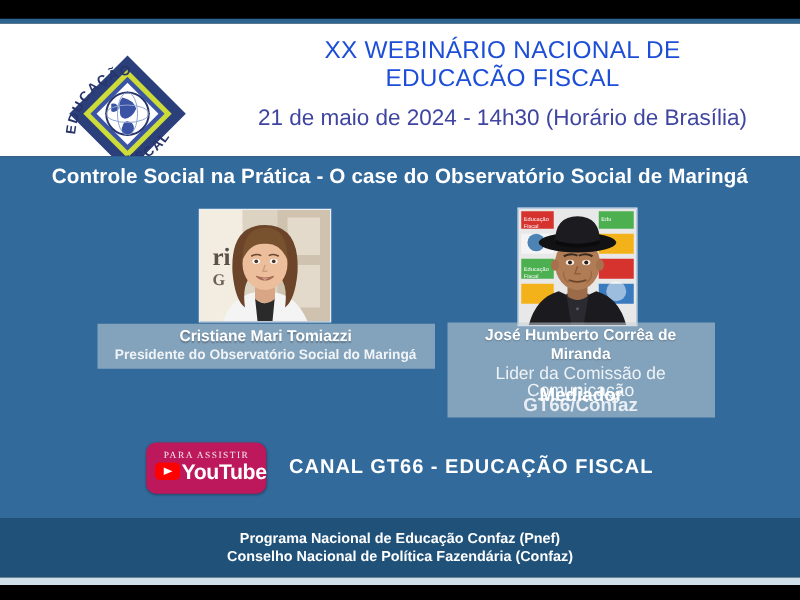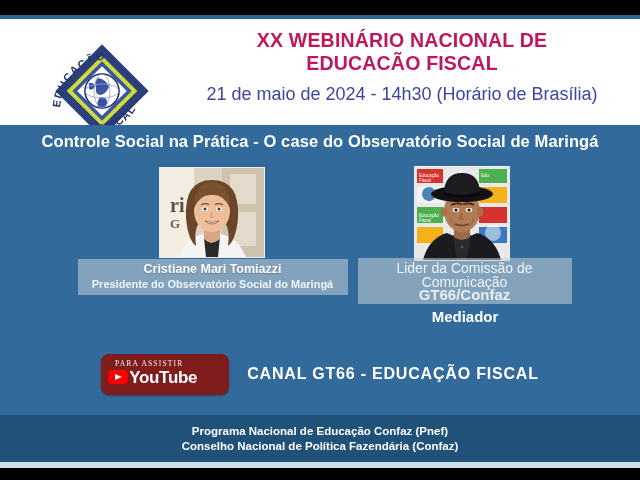--- a/index.html
+++ b/index.html
@@ -52,22 +52,22 @@
     width: 640px; height: 106px;
     background: #ffffff;
   }
   .header-titles {
     position: absolute;
     left: 176px; top: 10px;
     width: 452px;
     text-align: center;
   }
   .title-main {
-    color: #be185d;
-    font-weight: bold;
+    color: #1d4ed8;
+    font-weight: normal;
     font-size: 19.5px;
     line-height: 23px;
     letter-spacing: 0.2px;
   }
   .title-date {
     margin-top: 9px;
     color: #3f45a0;
     font-size: 18px;
     line-height: 21px;
     font-weight: normal;
@@ -167,24 +167,23 @@
     left: 0; top: 352px;
     width: 640px; height: 44px;
     display: flex;
     align-items: center;
     justify-content: center;
     gap: 18px;
   }
   .yt-badge {
     position: relative;
     width: 96px; height: 41px;
-    background: #7f1d1d;
+    background: #be185d;
     border-radius: 8px;
     box-shadow: 0 1px 2px rgba(0,0,0,0.35);
-    padding-left: 32px;
   }
   .yt-assistir {
     position: absolute;
     left: 0; top: 5px;
     width: 96px;
     text-align: center;
     color: #f2f2f2;
     font-family: "Liberation Serif", serif;
     font-size: 7.5px;
     letter-spacing: 1.2px;
@@ -402,20 +401,21 @@
       <path d="M58 50 q1 6 -4 9" stroke="#9a6846" stroke-width="1" fill="none"></path>
     </svg>
   </div>
 
   <div class="nameplate" id="plate-left">
     <div class="plate-name">Cristiane Mari Tomiazzi</div>
     <div class="plate-role">Presidente do Observatório Social do Maringá</div>
   </div>
 
   <div class="nameplate" id="plate-right">
+    <div class="plate-name">José Humberto Corrêa de Miranda</div>
     <div class="plate-role">Lider da Comissão de Comunicação</div>
     <div class="plate-sub">GT66/Confaz</div>
   </div>
 
   <div class="mediador">Mediador</div>
 
   <div class="yt-row">
     <div class="yt-badge">
       <div class="yt-assistir">PARA ASSISTIR</div>
       <div class="yt-logo-line">

